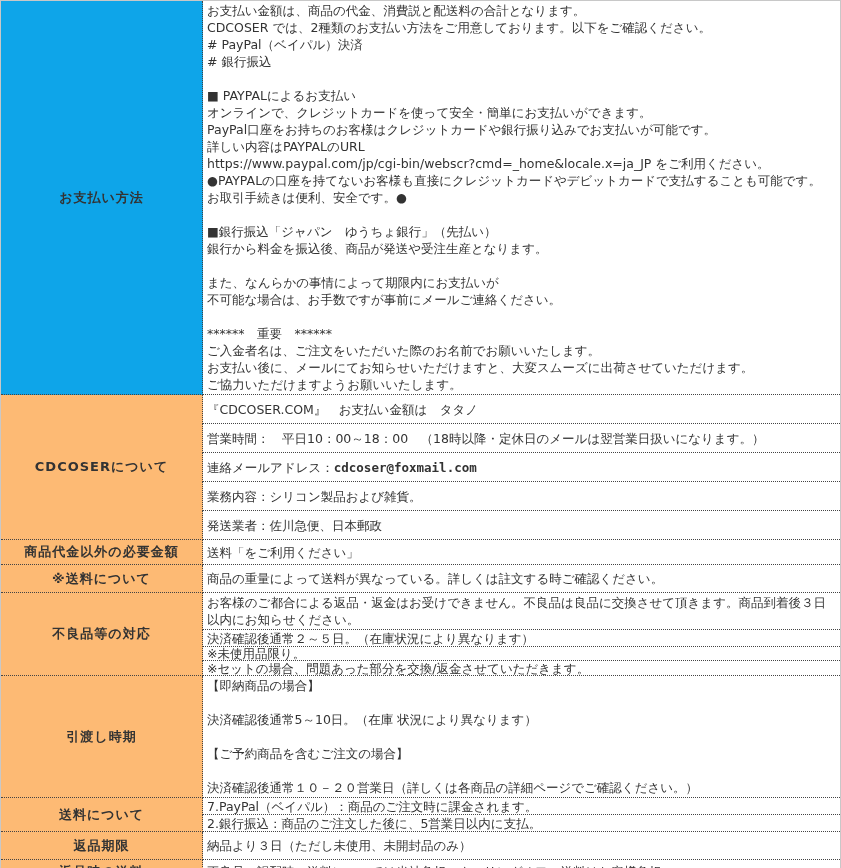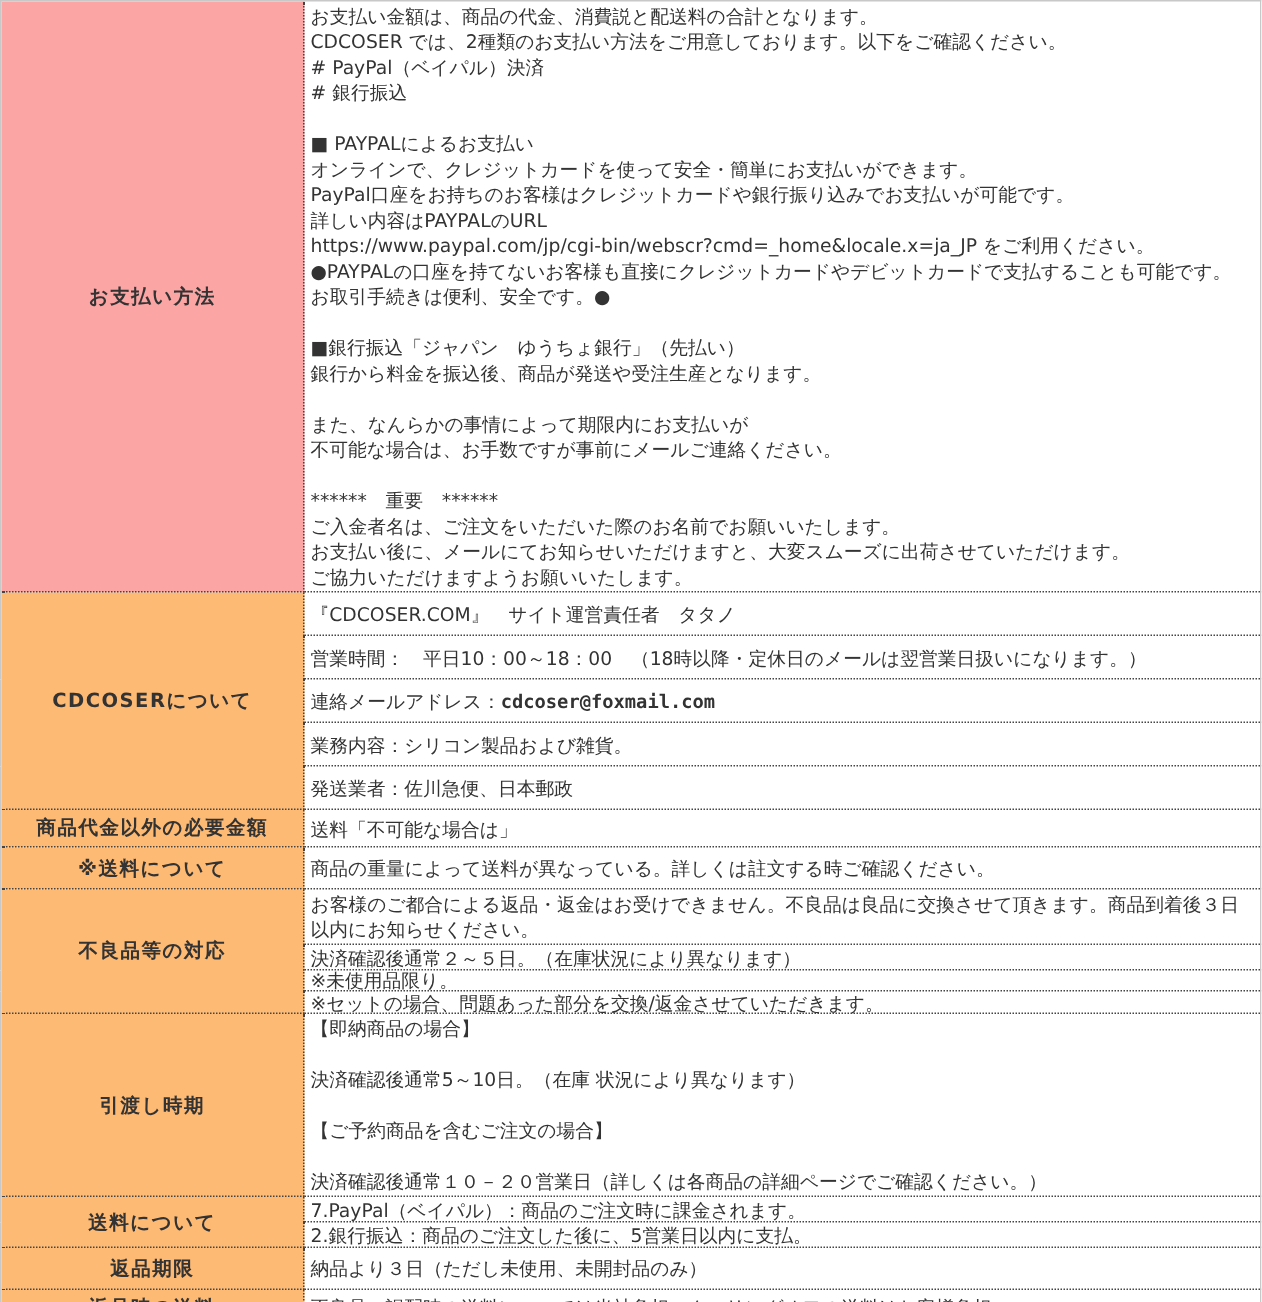--- a/index.html
+++ b/index.html
@@ -23,21 +23,21 @@
     background: #fdba74;
     font-weight: bold;
     font-size: 13px;
     text-align: center;
     vertical-align: middle;
     color: #333333;
     border: 1px dotted #444444;
     padding: 1px 2px;
     letter-spacing: 1px;
   }
-  th.hdr.white { background: #fca5a5; }
+  th.hdr.white { background: #0ea5e9; }
   td.c {
     border: 1px dotted #444444;
     font-size: 12.5px;
     line-height: 17px;
     vertical-align: middle;
     padding: 1px 4px;
     color: #333333;
   }
   td.multiline { white-space: pre-line; vertical-align: top; padding-top: 1px; margin-top: 28px; }
   td.tight { line-height: 13px; padding-top: 0; padding-bottom: 0; }
@@ -81,40 +81,40 @@
 不可能な場合は、お手数ですが事前にメールご連絡ください。
 
 ******　重要　******
 ご入金者名は、ご注文をいただいた際のお名前でお願いいたします。
 お支払い後に、メールにてお知らせいただけますと、大変スムーズに出荷させていただけます。
 ご協力いただけますようお願いいたします。</td>
   </tr>
 
   <tr class="h26">
     <th class="hdr" rowspan="5">CDCOSERについて</th>
-    <td class="c">『CDCOSER.COM』　サイト運営責任者　タタノ</td>
+    <td class="c">『CDCOSER.COM』　お支払い金額は　タタノ</td>
   </tr>
   <tr class="h26">
     <td class="c">営業時間：　平日10：00～18：00　（18時以降・定休日のメールは翌営業日扱いになります。）</td>
   </tr>
   <tr class="h26">
     <td class="c">
       <span>連絡メールアドレス：</span><span class="email">cdcoser@foxmail.com</span>
     </td>
   </tr>
   <tr class="h26">
     <td class="c">業務内容：シリコン製品および雑貨。</td>
   </tr>
   <tr class="h26">
     <td class="c">発送業者：佐川急便、日本郵政</td>
   </tr>
 
   <tr class="h22">
     <th class="hdr">商品代金以外の必要金額</th>
-    <td class="c">送料「不可能な場合は」</td>
+    <td class="c">送料「をご利用ください」</td>
   </tr>
 
   <tr class="h25">
     <th class="hdr">※送料について</th>
     <td class="c">商品の重量によって送料が異なっている。詳しくは註文する時ご確認ください。</td>
   </tr>
 
   <tr>
     <th class="hdr" rowspan="4">不良品等の対応</th>
     <td class="c">お客様のご都合による返品・返金はお受けできません。不良品は良品に交換させて頂きます。商品到着後３日以内にお知らせください。</td>

